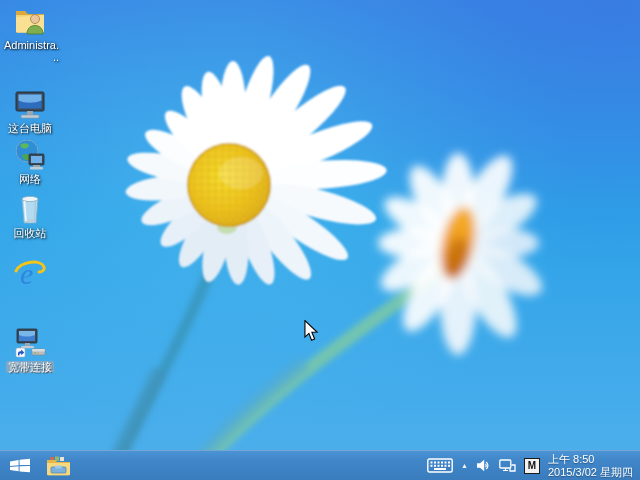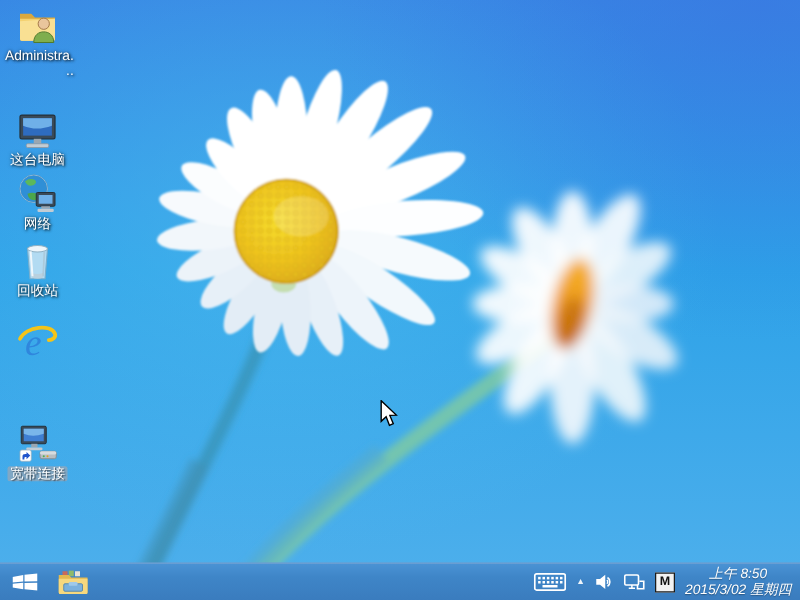--- a/index.html
+++ b/index.html
@@ -27,22 +27,22 @@
   .tb-btn{height:100%;display:flex;align-items:center;justify-content:center;}
   #start-btn{width:40px;}
   #explorer-btn{width:36px;}
   #tray{margin-left:auto;height:100%;display:flex;align-items:center;gap:8px;
         padding-right:7px;}
   .tray-ic{display:flex;align-items:center;justify-content:center;color:#fff;}
   #caret-ic{font-size:7px;color:#eef5fb;}
   #ime-box{width:14px;height:14px;background:#f2f2f2;border:1px solid #1b1b1b;
       color:#111;font-size:10px;font-weight:bold;display:flex;align-items:center;
       justify-content:center;line-height:1;}
-  #clock{color:#fff;font-size:11px;line-height:13px;text-align:center;
-      text-shadow:0 1px 1px rgba(0,0,0,.35);white-space:nowrap;font-style:italic;}
+  #clock{color:#fff;font-size:11px;line-height:13px;text-align:left;
+      text-shadow:0 1px 1px rgba(0,0,0,.35);white-space:nowrap;}
 
   
   #cursor{position:absolute;left:303px;top:320px;z-index:9;}
 </style>
 </head>
 <body>
 
 <div id="stage">
 
   <svg id="wallpaper" width="640" height="480" viewBox="0 0 640 480">
@@ -260,21 +260,21 @@
       <div class="lbl">回收站</div>
     </div>
 
     <div class="dicon" style="top:257px">
       <svg class="glyph" viewBox="0 0 34 34">
         <text x="7" y="27" font-family="Liberation Serif, serif" font-size="30" font-style="italic" fill="#2f86dd">e</text>
         <path d="M3,14 C8,4 28,2 31,10 C32,13 29,15 26,15" fill="none" stroke="#f4c418" stroke-width="3" stroke-linecap="round"></path>
       </svg>
     </div>
 
-    <div class="dicon" style="top:338px">
+    <div class="dicon" style="top:326px">
       <svg class="glyph" viewBox="0 0 34 34">
         <rect x="4" y="3" width="20" height="14" rx="1" fill="#3a4a58" stroke="#24303a" stroke-width="0.8"></rect>
         <rect x="6" y="5" width="16" height="10" fill="#3f7fd2"></rect>
         <path d="M6,5 h16 v4 c-6,2 -11,2 -16,0 Z" fill="#79b6ea"></path>
         <rect x="12" y="17" width="5" height="3" fill="#9aa7b2"></rect>
         <rect x="8" y="20" width="13" height="2.2" rx="1" fill="#c2ccd4"></rect>
         <rect x="19" y="23" width="13" height="6" rx="1.5" fill="#b9bec2" stroke="#83898e" stroke-width="0.7"></rect>
         <rect x="19" y="23" width="13" height="2.5" rx="1.2" fill="#d8dcdf"></rect>
         <circle cx="22" cy="27" r="0.8" fill="#4caf50"></circle>
         <circle cx="25" cy="27" r="0.8" fill="#e0a020"></circle>

